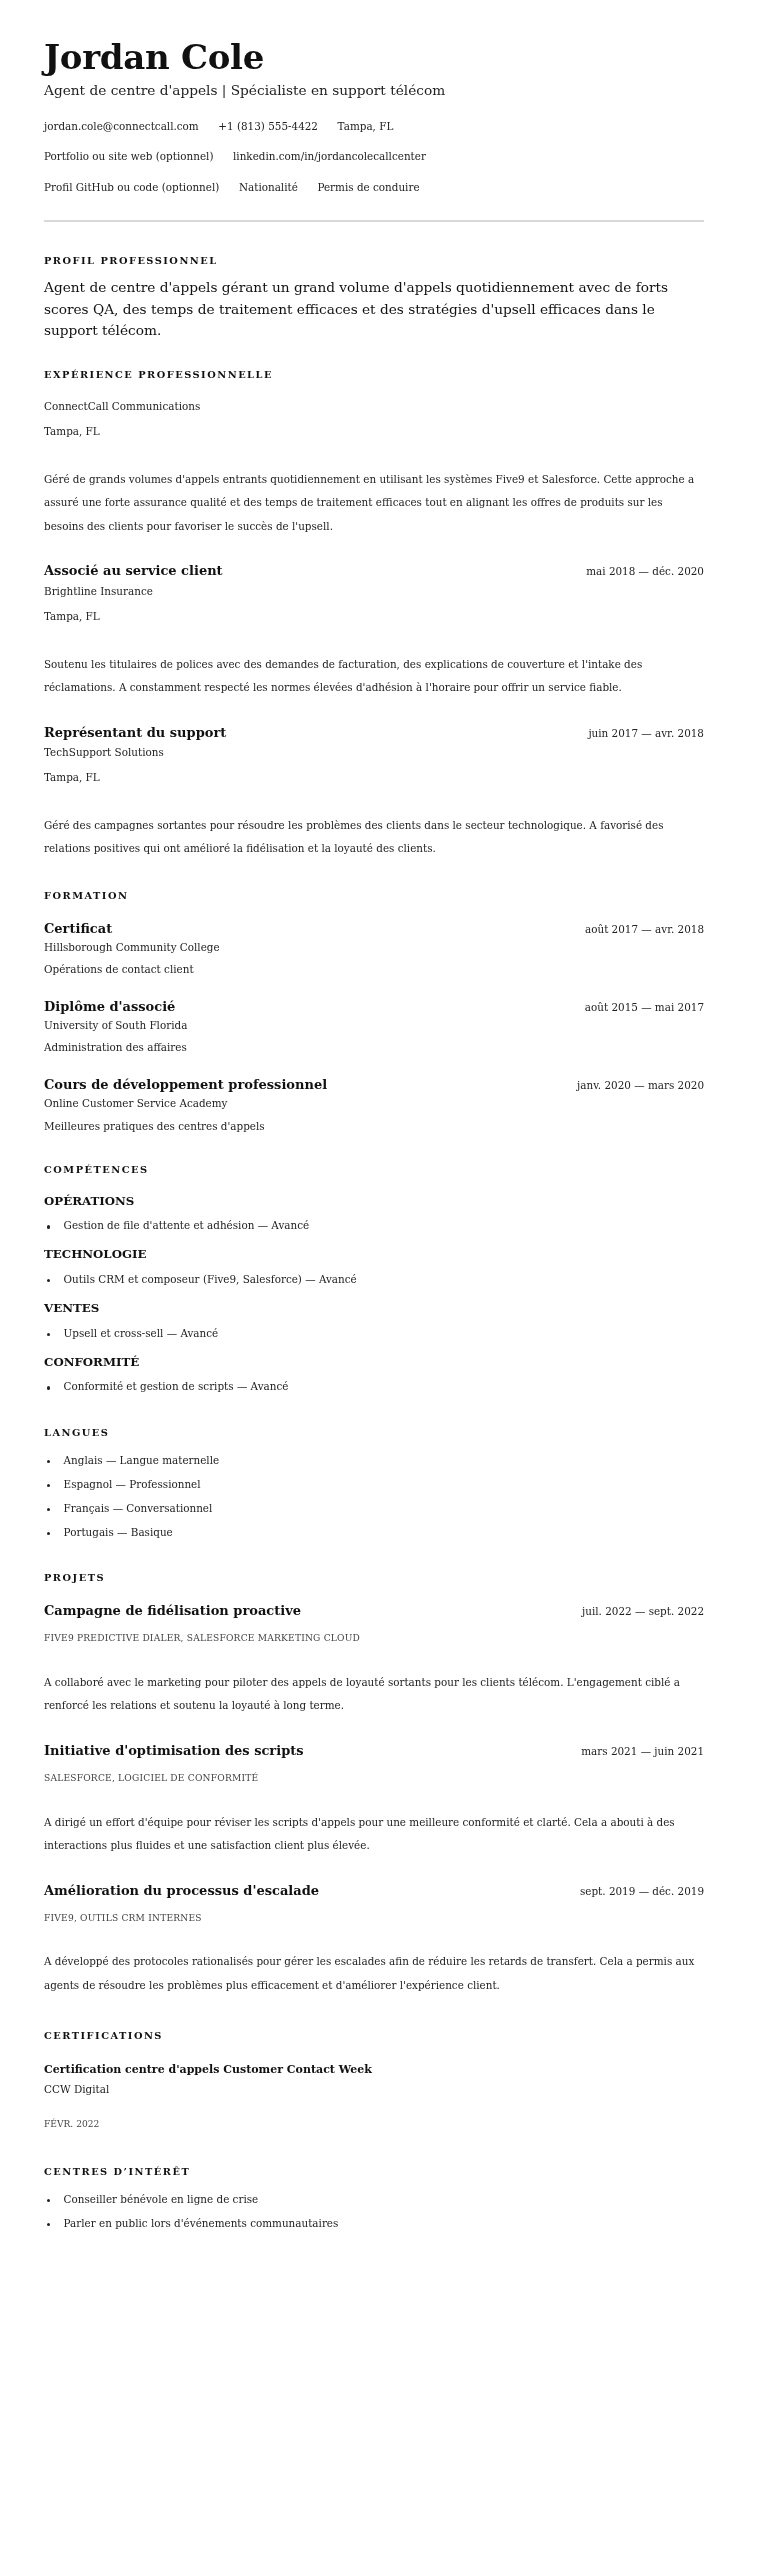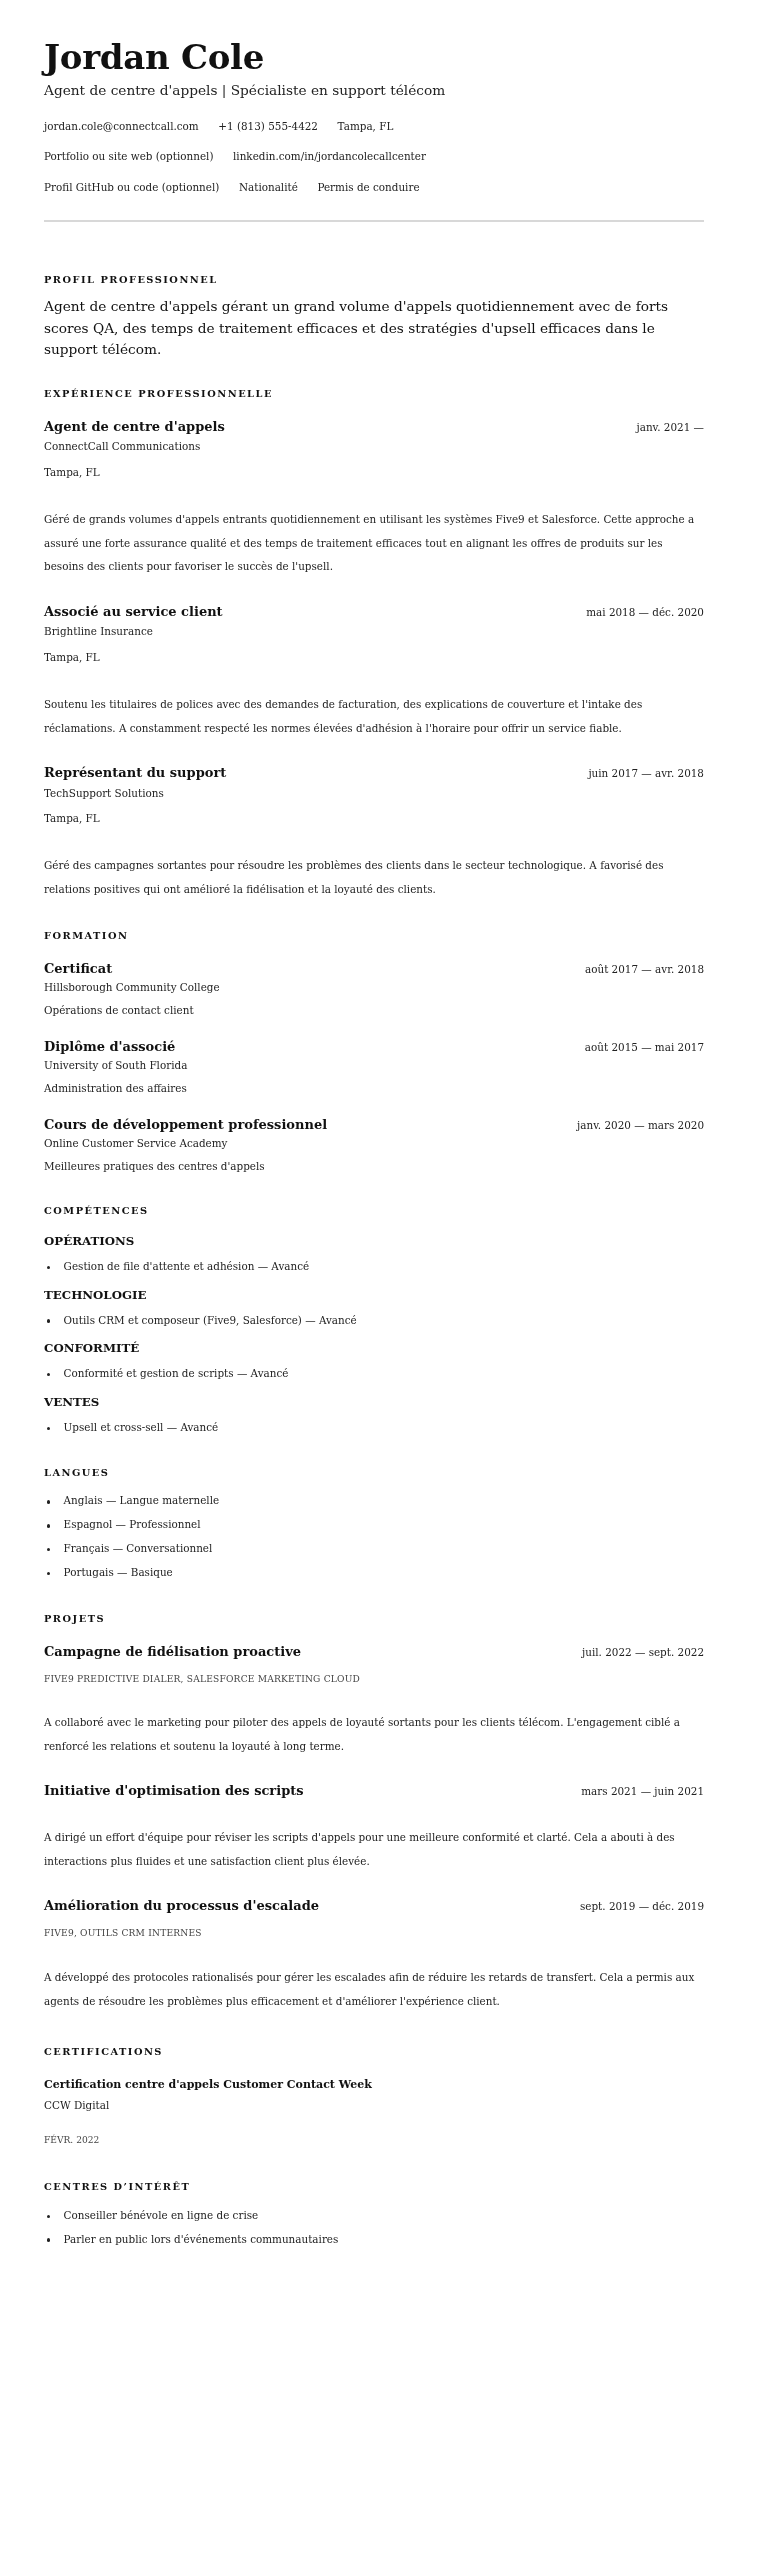--- a/index.html
+++ b/index.html
@@ -44,21 +44,21 @@
     border: none;
   }
   .section-title {
     font-size: 9.8px;
     font-weight: bold;
     letter-spacing: 1.5px;
     text-transform: uppercase;
     color: #111;
     line-height: 1.3;
   }
-  .sec-profile { margin-top: 52px; }
+  .sec-profile { margin-top: 33px; }
   .profile-text {
     font-size: 13.7px;
     line-height: 1.57;
     color: #111;
     margin-top: 9.1px;
   }
   .sec-experience { margin-top: 27.4px; }
   .entry-head {
     display: flex;
     justify-content: space-between;
@@ -201,24 +201,20 @@
 
   <section class="sec-profile">
     <h2 class="section-title">PROFIL PROFESSIONNEL</h2>
     <p class="profile-text">Agent de centre d'appels gérant un grand volume d'appels quotidiennement avec de forts scores QA, des temps de traitement efficaces et des stratégies d'upsell efficaces dans le support télécom.</p>
   </section>
 
   <section class="sec-experience">
     <h2 class="section-title">EXPÉRIENCE PROFESSIONNELLE</h2>
 
     <div class="job">
-      <div class="entry-head">
-        <div class="entry-title">Agent de centre d'appels</div>
-        <div class="entry-date">janv. 2021 —</div>
-      </div>
       <div class="entry-sub company">ConnectCall Communications</div>
       <div class="entry-sub location">Tampa, FL</div>
       <p class="entry-desc">Géré de grands volumes d'appels entrants quotidiennement en utilisant les systèmes Five9 et Salesforce. Cette approche a assuré une forte assurance qualité et des temps de traitement efficaces tout en alignant les offres de produits sur les besoins des clients pour favoriser le succès de l'upsell.</p>
     </div>
 
     <div class="job">
       <div class="entry-head">
         <div class="entry-title">Associé au service client</div>
         <div class="entry-date">mai 2018 — déc. 2020</div>
       </div>
@@ -278,29 +274,29 @@
         <li>Gestion de file d'attente et adhésion — Avancé</li>
       </ul>
     </div>
     <div class="skill-group">
       <h3 class="skill-group-title">TECHNOLOGIE</h3>
       <ul class="bullets">
         <li>Outils CRM et composeur (Five9, Salesforce) — Avancé</li>
       </ul>
     </div>
     <div class="skill-group">
+      <h3 class="skill-group-title">VENTES</h3>
+      <ul class="bullets">
+        <li>Upsell et cross-sell — Avancé</li>
+      </ul>
+    </div>
+    <div class="skill-group">
       <h3 class="skill-group-title">CONFORMITÉ</h3>
       <ul class="bullets">
         <li>Conformité et gestion de scripts — Avancé</li>
-      </ul>
-    </div>
-    <div class="skill-group">
-      <h3 class="skill-group-title">VENTES</h3>
-      <ul class="bullets">
-        <li>Upsell et cross-sell — Avancé</li>
       </ul>
     </div>
   </section>
 
   <section class="sec-languages">
     <h2 class="section-title">LANGUES</h2>
     <ul class="bullets">
       <li>Anglais — Langue maternelle</li>
       <li>Espagnol — Professionnel</li>
       <li>Français — Conversationnel</li>
@@ -318,20 +314,21 @@
       </div>
       <div class="tech">FIVE9 PREDICTIVE DIALER, SALESFORCE MARKETING CLOUD</div>
       <p class="entry-desc">A collaboré avec le marketing pour piloter des appels de loyauté sortants pour les clients télécom. L'engagement ciblé a renforcé les relations et soutenu la loyauté à long terme.</p>
     </div>
 
     <div class="proj">
       <div class="entry-head">
         <div class="entry-title">Initiative d'optimisation des scripts</div>
         <div class="entry-date">mars 2021 — juin 2021</div>
       </div>
+      <div class="tech">SALESFORCE, LOGICIEL DE CONFORMITÉ</div>
       <p class="entry-desc">A dirigé un effort d'équipe pour réviser les scripts d'appels pour une meilleure conformité et clarté. Cela a abouti à des interactions plus fluides et une satisfaction client plus élevée.</p>
     </div>
 
     <div class="proj">
       <div class="entry-head">
         <div class="entry-title">Amélioration du processus d'escalade</div>
         <div class="entry-date">sept. 2019 — déc. 2019</div>
       </div>
       <div class="tech">FIVE9, OUTILS CRM INTERNES</div>
       <p class="entry-desc">A développé des protocoles rationalisés pour gérer les escalades afin de réduire les retards de transfert. Cela a permis aux agents de résoudre les problèmes plus efficacement et d'améliorer l'expérience client.</p>

